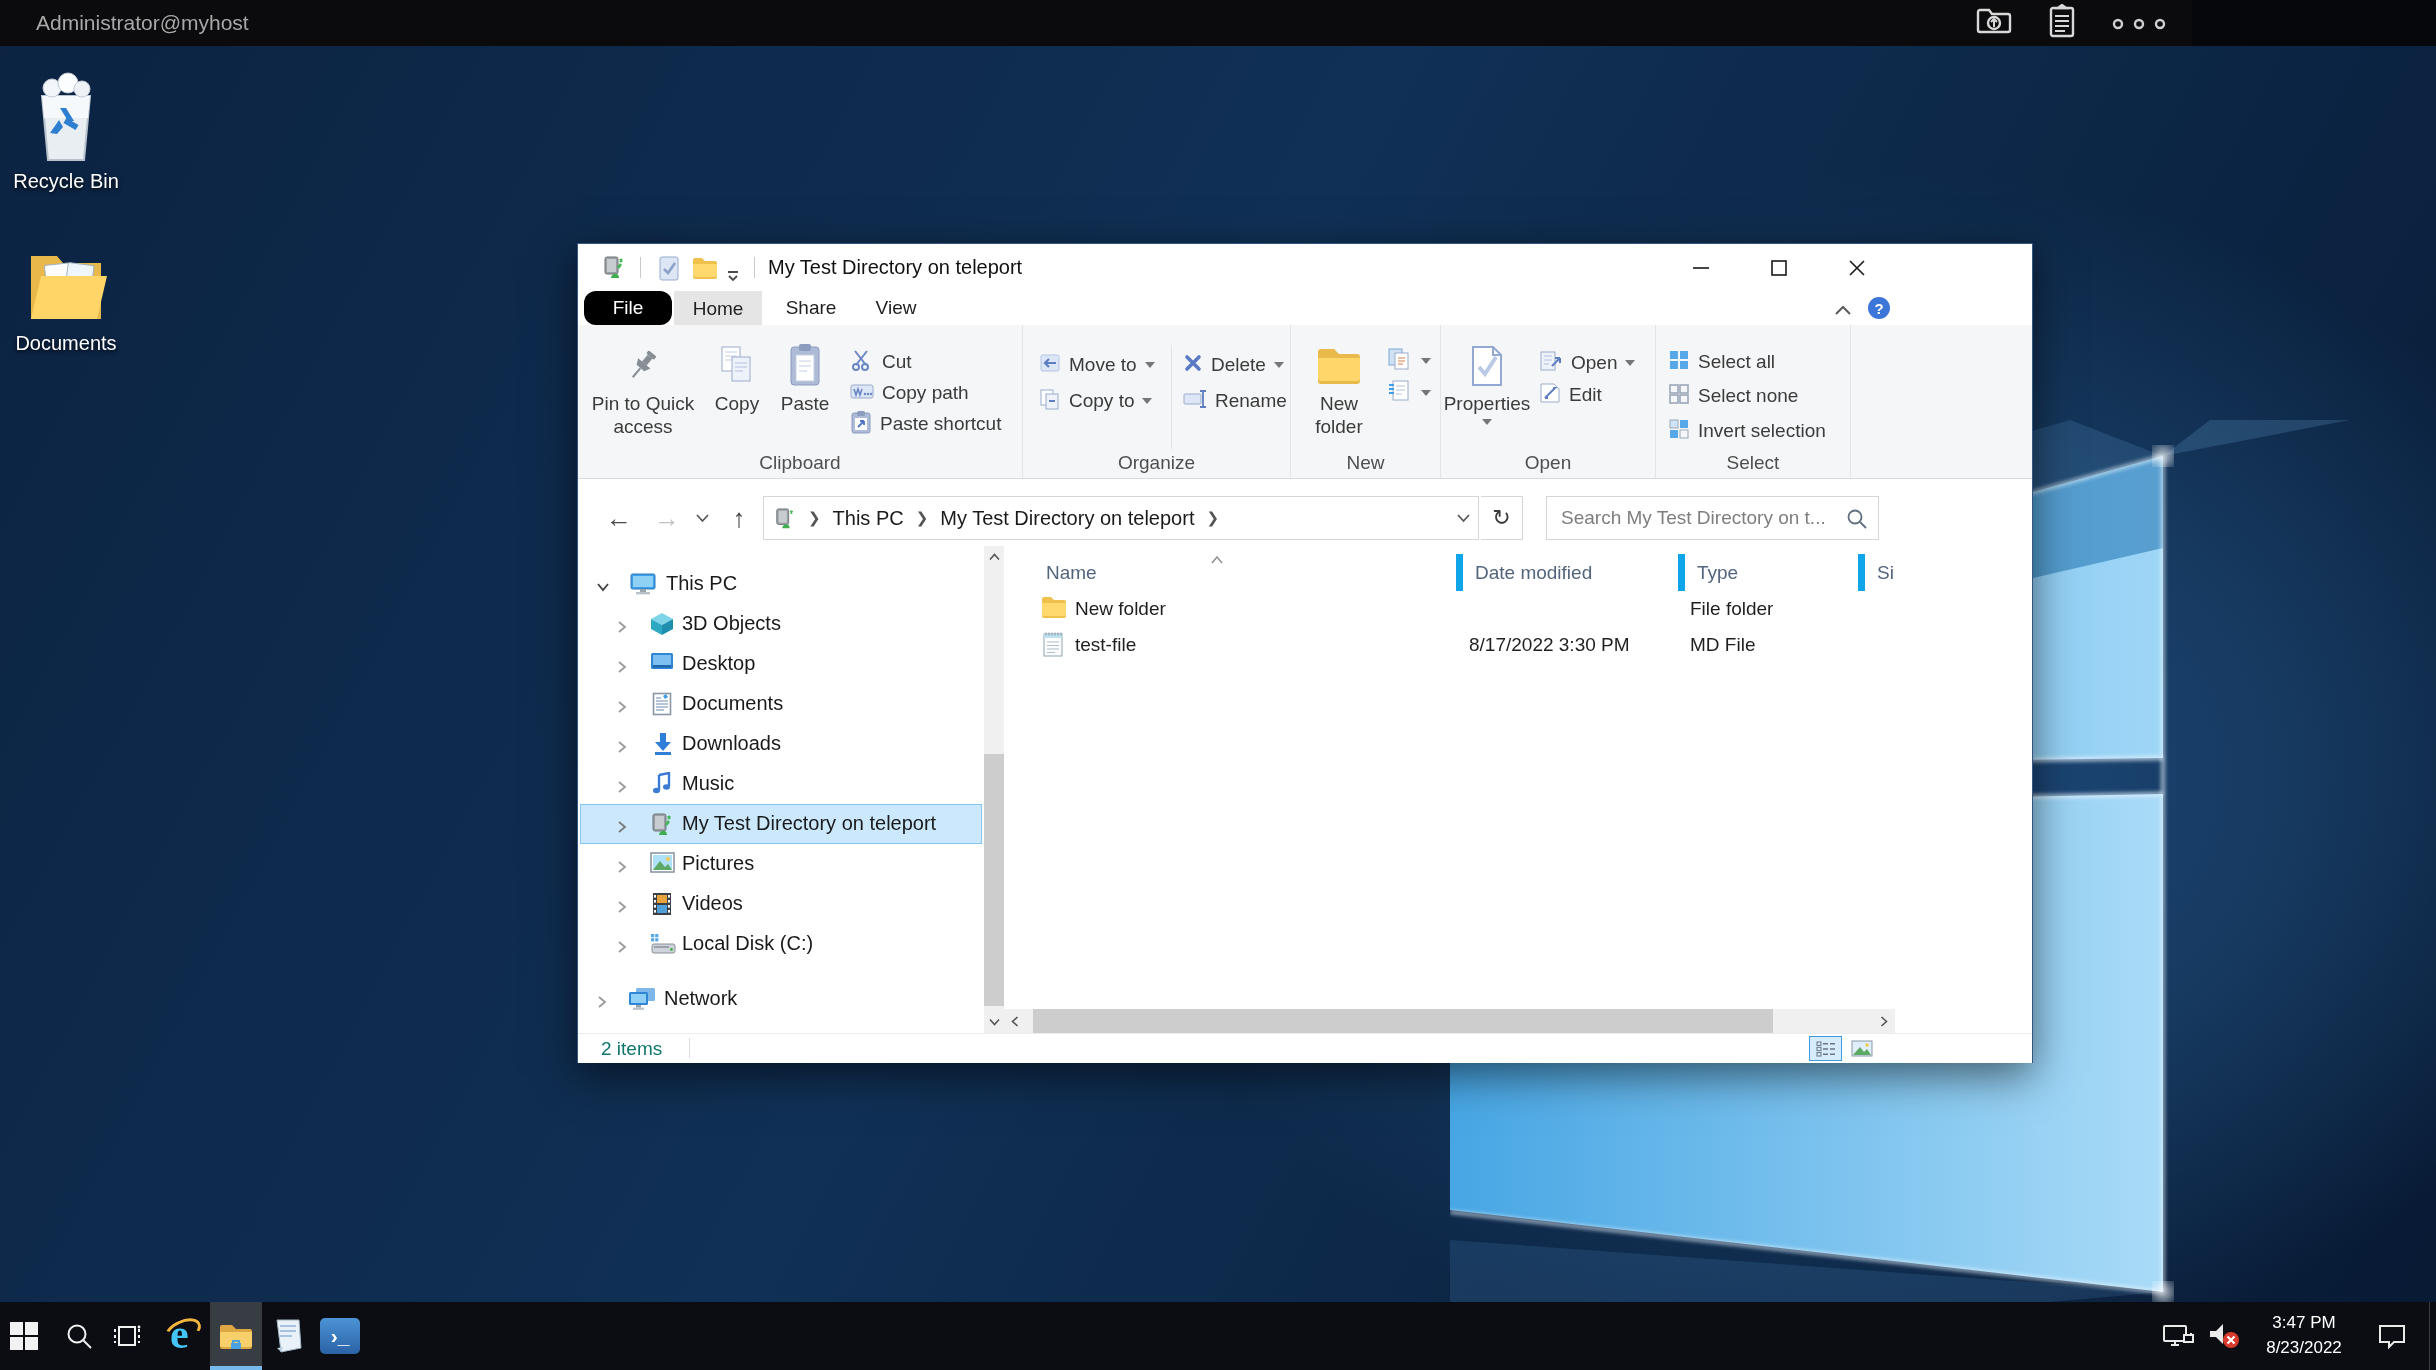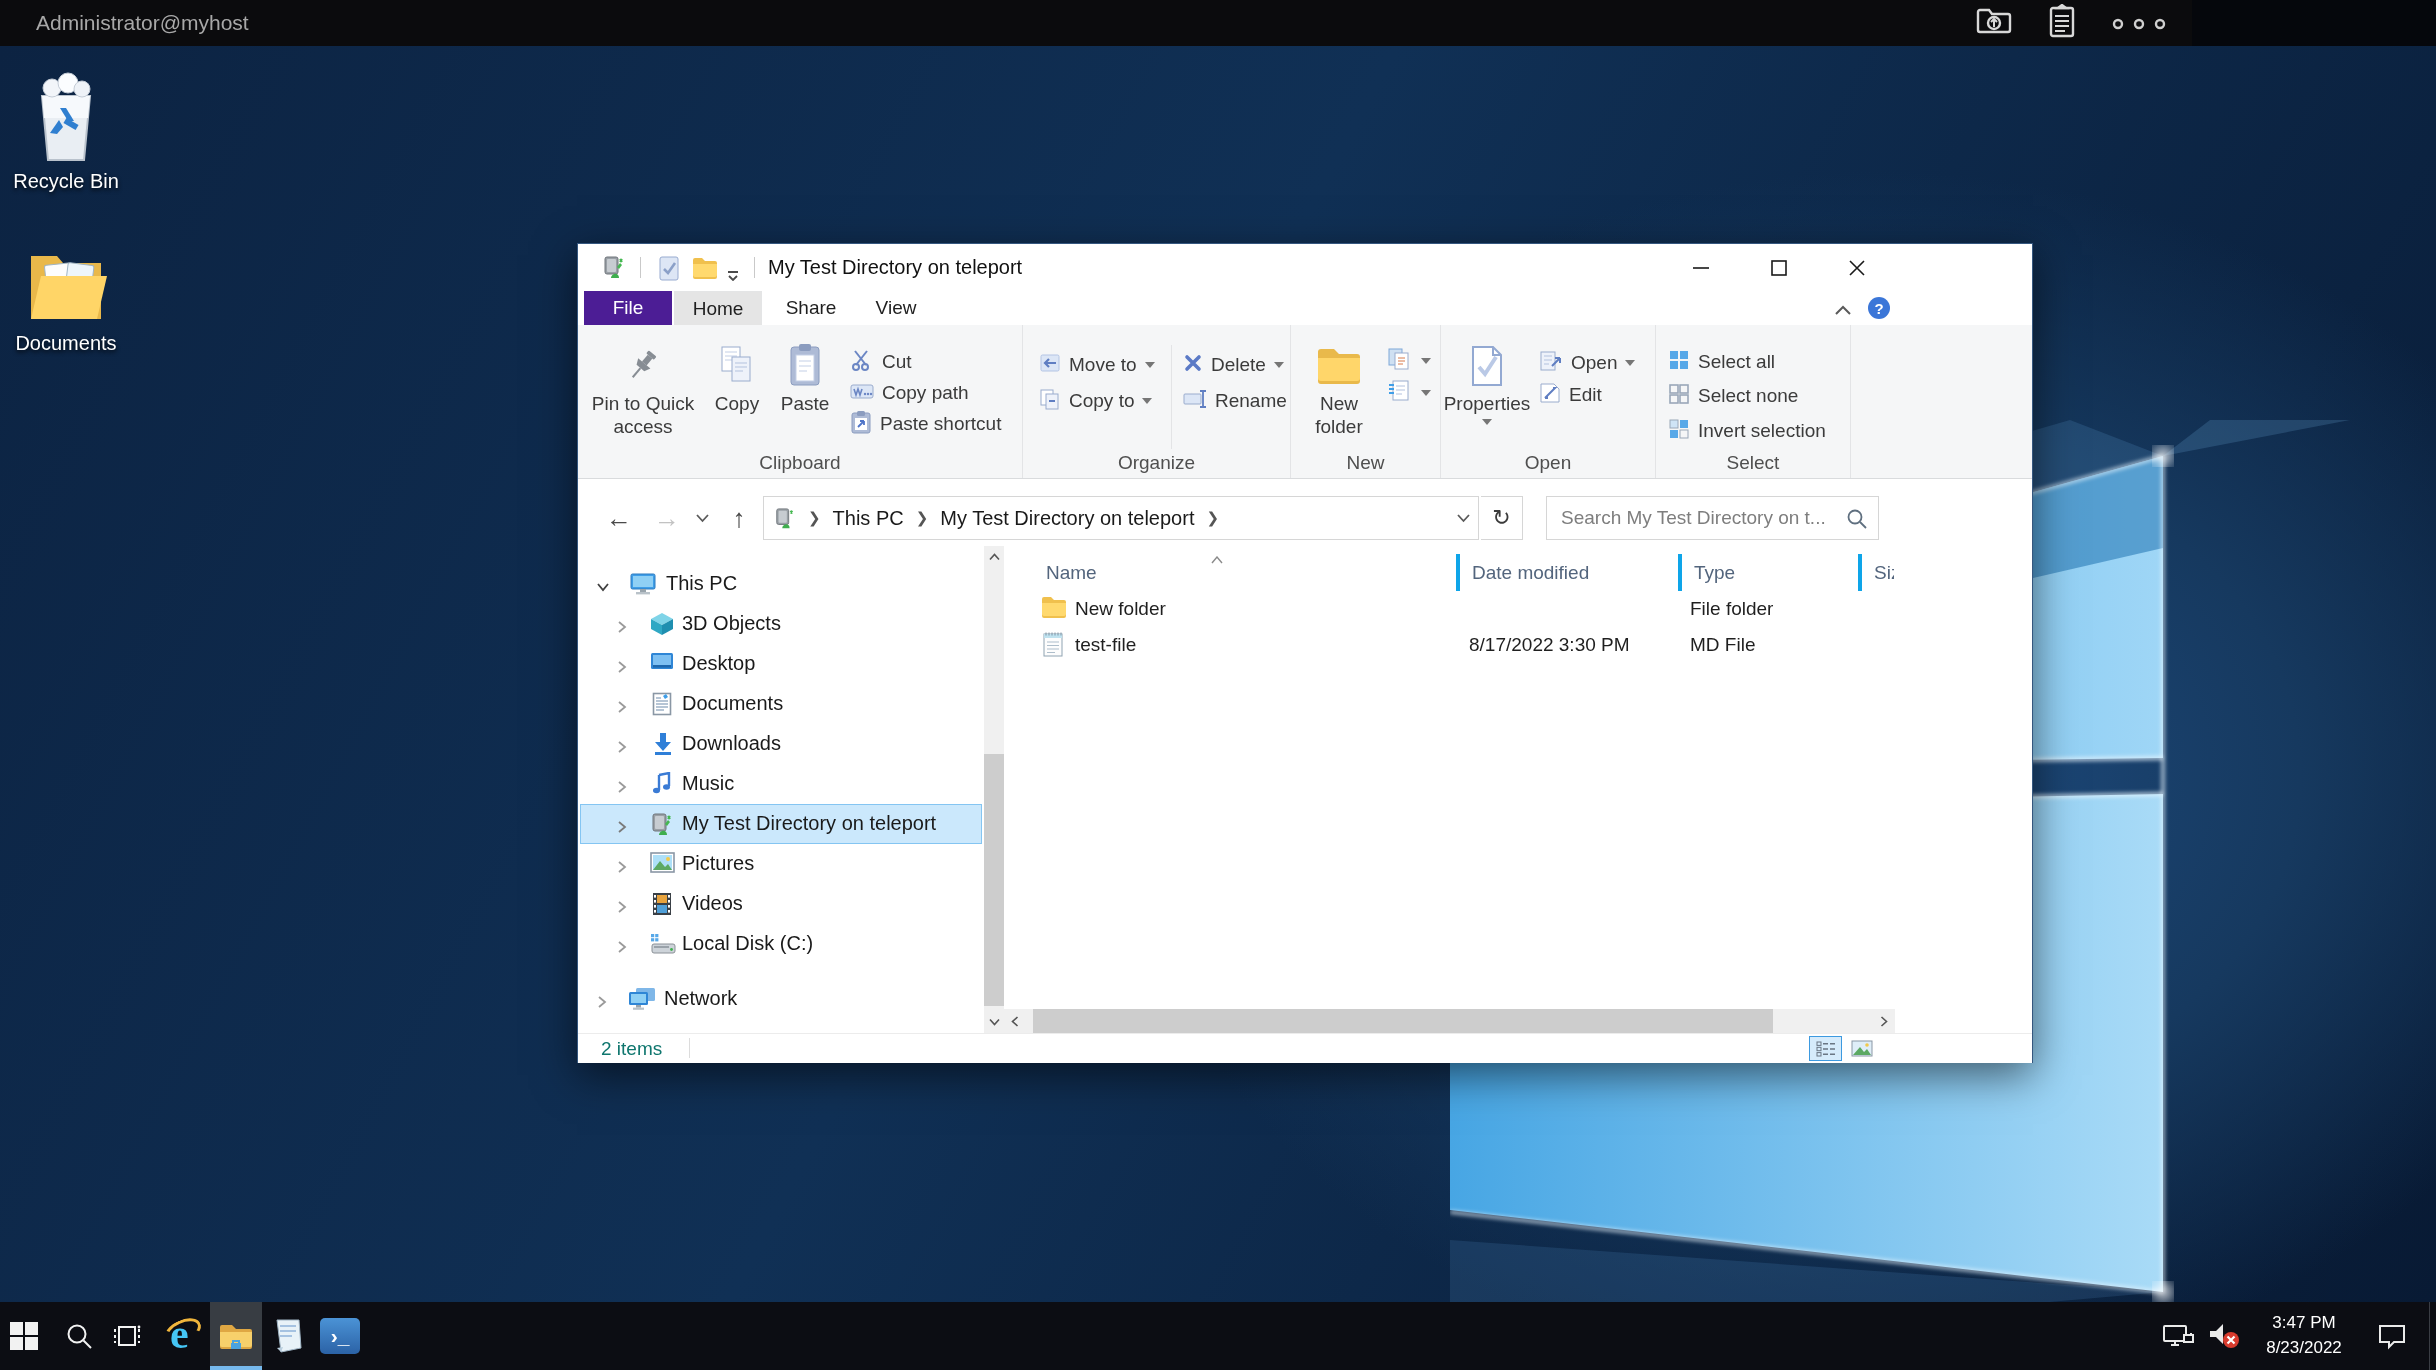--- a/index.html
+++ b/index.html
@@ -28,21 +28,21 @@
           border:1px solid #35577f;box-shadow:0 12px 40px rgba(0,0,0,.55);
           font-size:19px;color:#1f1f1f;}
   .abs{position:absolute;}
   .titlebar{position:absolute;left:0;top:0;width:100%;height:47px;background:#fff;}
   .qsep{position:absolute;top:13px;width:1px;height:21px;background:#c9c9c9;}
   .title-text{position:absolute;left:190px;top:0;height:47px;line-height:47px;font-size:20px;color:#111;}
   .capbtn{position:absolute;top:0;width:60px;height:47px;display:flex;align-items:center;justify-content:center;}
 
   .tabrow{position:absolute;left:0;top:47px;width:100%;height:34px;background:#fff;}
   .tab{position:absolute;top:0;height:34px;display:flex;align-items:center;justify-content:center;font-size:19px;color:#1f1f1f;}
-  .tab.filetab{background:#4c1d95;color:#fff;}
+  .tab.filetab{background:#000000;color:#fff;border-radius:12px;}
   .tab.sel{background:#e5e5e5;border:1px solid #e4e5e6;border-bottom:none;}
 
   .ribbon{position:absolute;left:0;top:81px;width:100%;height:154px;background:#f5f6f7;border-bottom:1px solid #d9dbdd;}
   .grp{position:absolute;top:0;height:153px;border-right:1px solid #e3e4e6;}
   .grplabel{position:absolute;bottom:4px;left:0;right:0;text-align:center;color:#4f4f4f;font-size:19px;}
   .bigbtn{position:absolute;top:8px;display:flex;flex-direction:column;align-items:center;
           color:#3b3b3b;line-height:23px;text-align:center;font-size:19px;}
   .bigbtn .bi{height:54px;display:flex;align-items:flex-end;justify-content:center;margin-bottom:5px;}
   .smbtn{position:absolute;height:26px;display:flex;align-items:center;gap:8px;color:#3b3b3b;white-space:nowrap;font-size:19px;}
   .dd{width:0;height:0;border-left:5px solid transparent;border-right:5px solid transparent;border-top:6px solid #767676;}
@@ -62,21 +62,21 @@
   .navitem .chev{position:absolute;top:12px;}
   .navitem .nicon{position:absolute;top:8px;}
   .navitem .nlabel{position:absolute;top:8px;white-space:nowrap;}
   .navsel{position:absolute;left:2px;top:560px;width:402px;height:40px;background:#cbe8fc;border:1px solid #84c5f2;}
 
   .vsb{position:absolute;left:406px;top:302px;width:20px;height:487px;background:#f0f0f0;}
   .vsb .thumb{position:absolute;left:0;top:208px;width:20px;height:252px;background:#cdcdcd;}
   .sbarrow{position:absolute;width:20px;height:22px;display:flex;align-items:center;justify-content:center;}
 
   .fh{position:absolute;top:310px;height:37px;display:flex;align-items:center;color:#53657d;font-size:19px;overflow:hidden;}
-  .fh.bl{border-left:4px solid #0ea5e9;}
+  .fh.bl{border-left:7px solid #0ea5e9;}
   .frow-cell{position:absolute;height:36px;line-height:36px;white-space:nowrap;color:#1f1f1f;font-size:19px;}
 
   .hsb{position:absolute;left:426px;top:765px;width:891px;height:24px;background:#f0f0f0;}
   .hsb .thumb{position:absolute;left:29px;top:0;width:740px;height:24px;background:#cdcdcd;}
   .hsbarrow{position:absolute;top:0;width:22px;height:24px;display:flex;align-items:center;justify-content:center;}
 
   .statusbar{position:absolute;left:0;top:789px;width:100%;height:30px;background:#fff;border-top:1px solid #ececec;}
   .viewbtn{position:absolute;top:792px;width:33px;height:25px;display:flex;align-items:center;justify-content:center;border:1px solid transparent;}
   .viewbtn.sel{background:#d6ebfb;border:1px solid #3d9ae0;}
 

